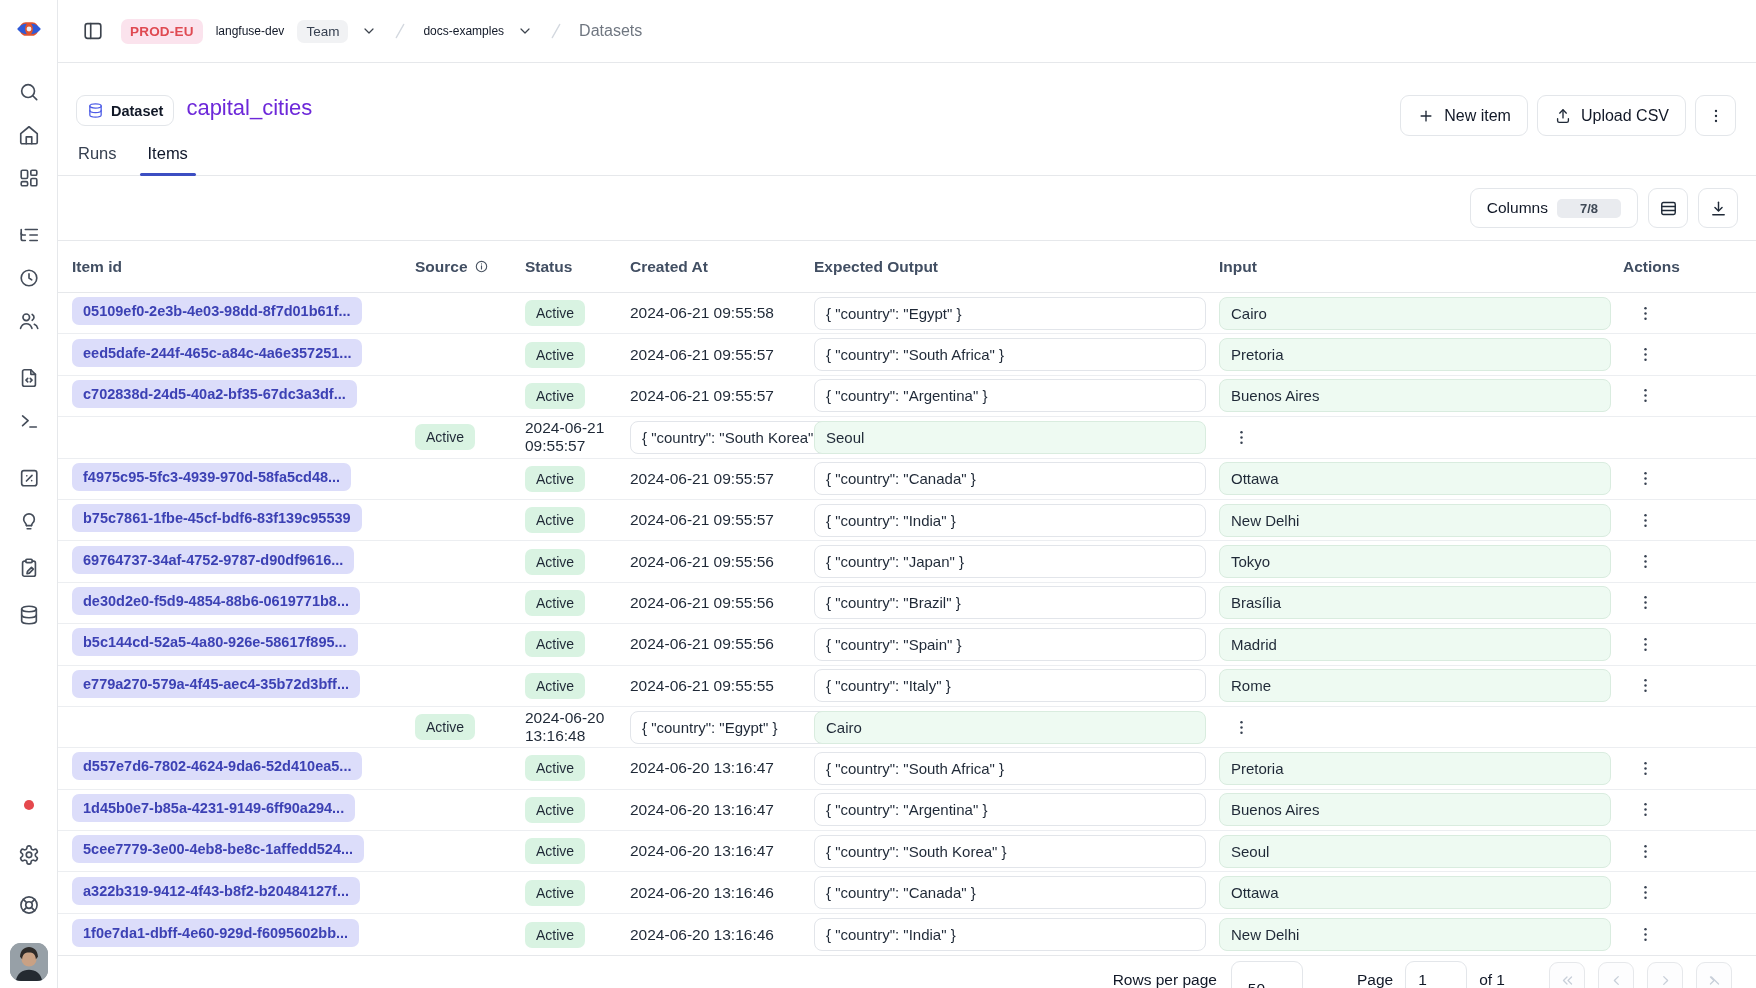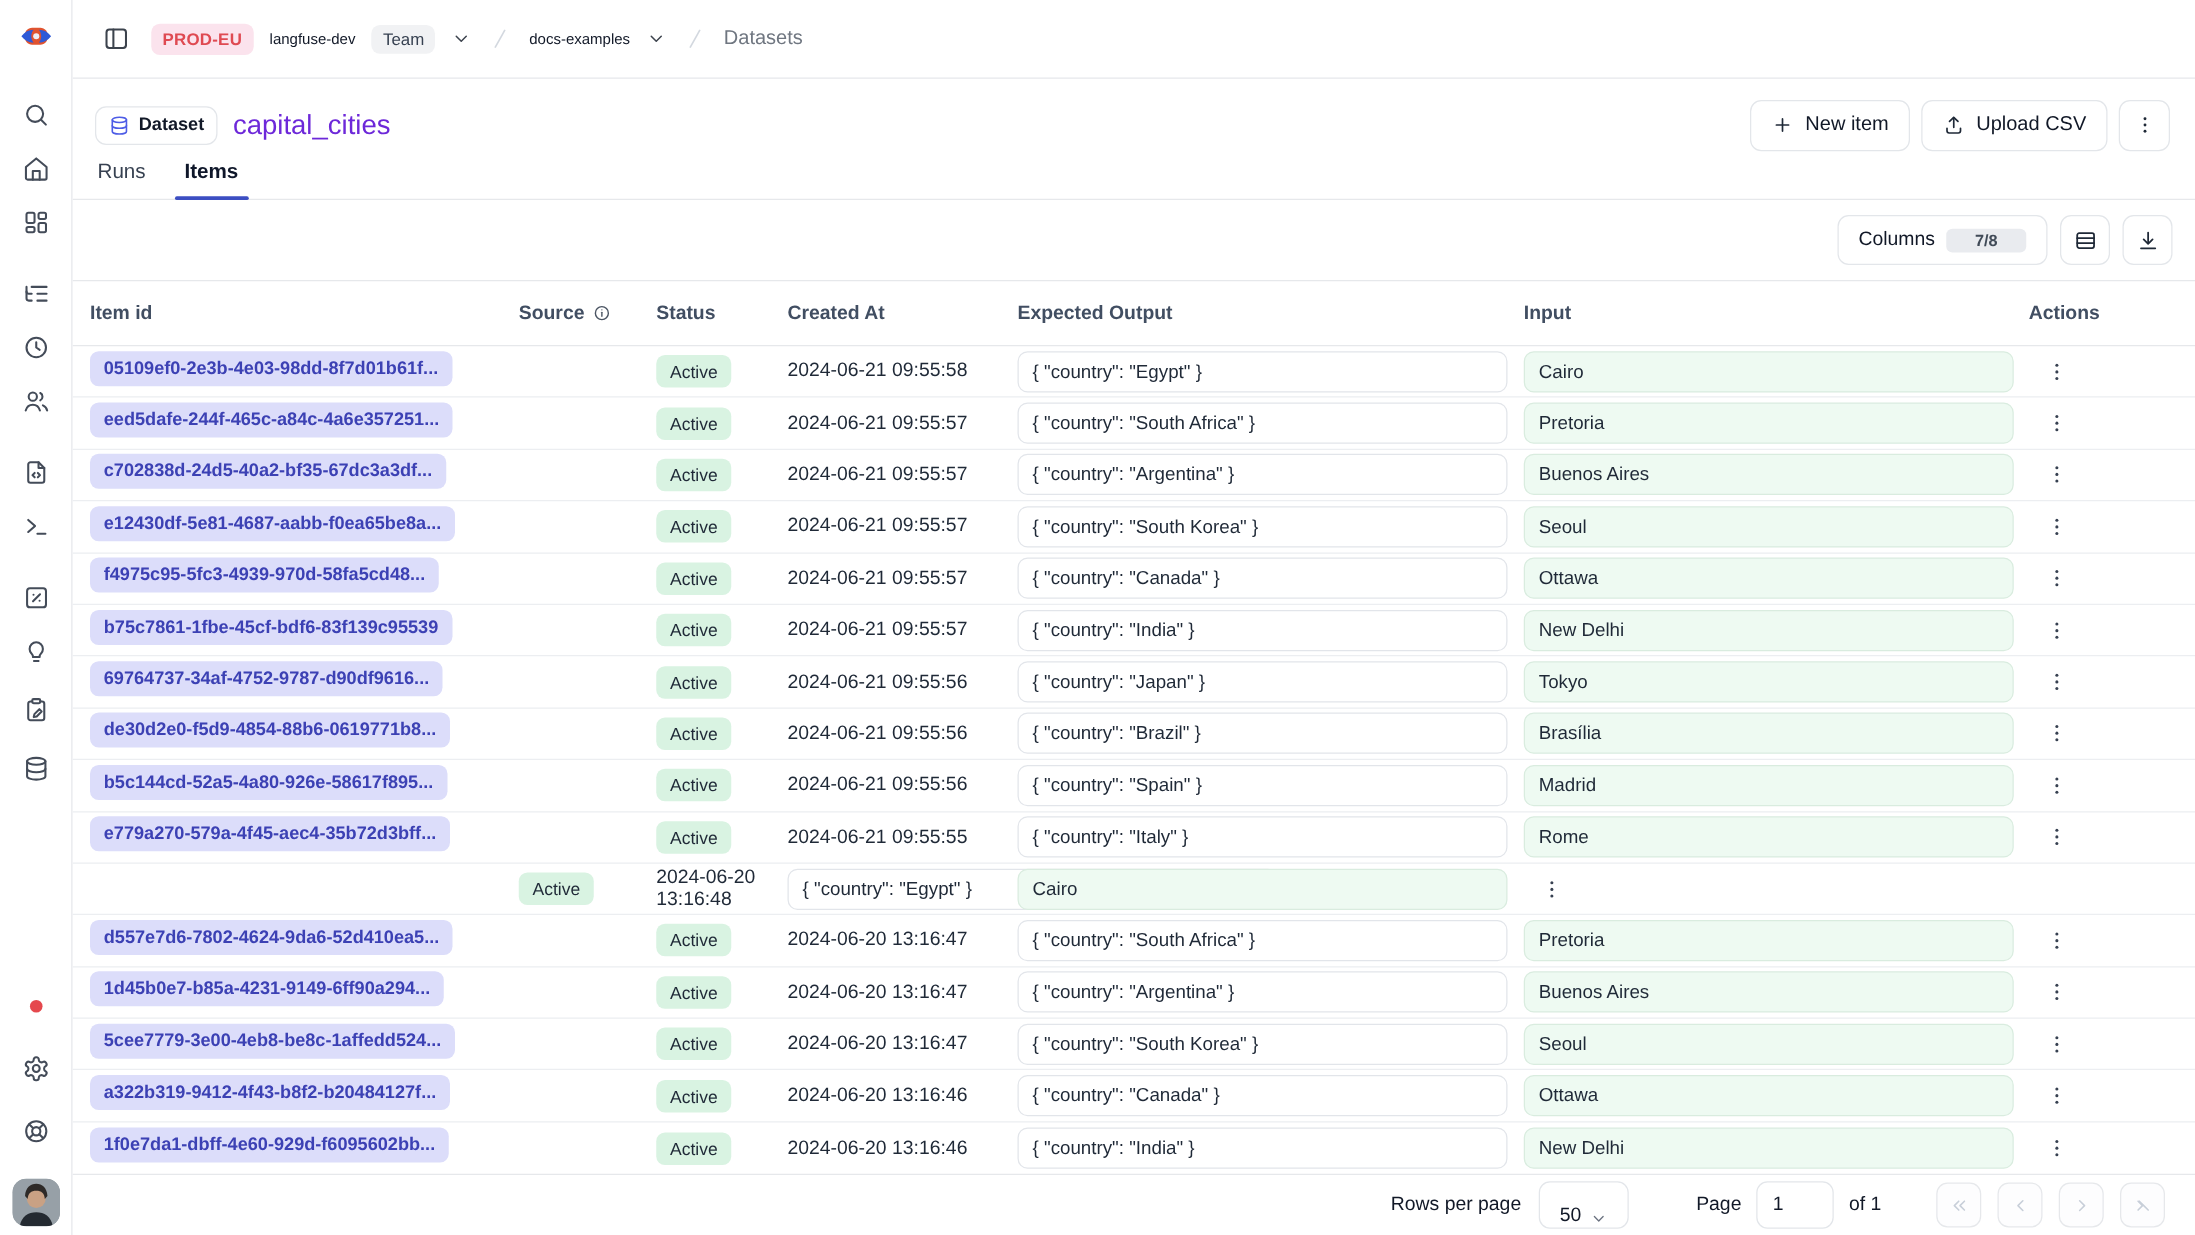--- a/index.html
+++ b/index.html
@@ -29,38 +29,38 @@
   .env-badge { background:var(--env_badge_bg,#fbe3ed); color:var(--env_badge_text,#df4a52);
     font-size:13.5px; font-weight:600; padding:5px 9px; border-radius:7px; letter-spacing:.2px; }
   .crumb-name { font-size:12px; font-weight:400; color:#111827; cursor:pointer; }
   .type-chip { background:#f1f2f4; color:#374151; font-size:13.5px; font-weight:500;
     padding:4px 9px; border-radius:7px; }
   .chev { width:16px; height:16px; color:#3c434d; cursor:pointer; }
   .slash { width:20px; height:20px; color:#d3d8df; }
   .crumb-muted { font-size:16px; font-weight:500; color:#6f7680; cursor:pointer; }
 
   
-  .pagehead { display:flex; align-items:center; margin:16px 20px 0 18px; height:42px; }
+  .pagehead { display:flex; align-items:flex-start; margin:32px 20px 0 18px; height:42px; }
   .entity-chip { display:flex; align-items:center; gap:7px; border:1px solid #e3e6ea; border-radius:9px;
     padding:6px 10px; background:#fff; }
   .entity-chip .icon { width:17px; height:17px; color:#4d5ce6; }
   .entity-chip span.lbl { font-size:14.5px; font-weight:700; color:#111827; }
   .page-title { font-size:22px; font-weight:400; margin-left:12px; color:#6d28d9; }
   .head-actions { margin-left:auto; display:flex; gap:9px; align-items:center; }
   .btn { display:flex; align-items:center; gap:9px; height:41px; padding:0 16px; background:#fff;
     border:1px solid #e3e6ea; border-radius:9px; font-size:16px; font-weight:500; color:#111827;
     cursor:pointer; font-family:inherit; }
   .btn .icon { width:18px; height:18px; color:#1f2937; }
   .btn.square { width:41px; padding:0; justify-content:center; }
 
   
   .tabs { margin-top:7px; padding:0 18px; border-bottom:1px solid #e6e8eb; display:flex; gap:27px; }
   .tab { font-size:16.5px; padding:0 2px 12px 2px; color:#374151; font-weight:500; cursor:pointer;
     border:none; background:transparent; font-family:inherit; position:relative; }
-  .tab.active { color:#0f172a; font-weight:700;text-align:right; }
+  .tab.active { color:#0f172a; font-weight:400;text-align:right; }
   .tab.active::after { content:""; position:absolute; left:-6px; right:-6px; bottom:-1px; height:3.5px;
     background:var(--accent_tab,#3c4ec2); border-radius:2px; }
 
   
   .toolbar { display:flex; justify-content:flex-end; align-items:center; gap:10px; padding:12px 18px; }
   .btn.sm { height:40px; font-size:15.5px; }
   .count-badge { background:#e9ebef; color:#404a57; font-size:13px; font-weight:600;
     border-radius:5px; padding:2px 23px; }
   .btn.icon40 { width:40px; height:40px; padding:0; justify-content:center; }
   .btn.icon40 .icon { width:19px; height:19px; }
@@ -474,21 +474,20 @@
                 <svg viewBox="0 0 24 24" fill="currentColor">
                   <circle cx="12" cy="5.3" r="1.55"></circle>
                   <circle cx="12" cy="12" r="1.55"></circle>
                   <circle cx="12" cy="18.7" r="1.55"></circle>
                 </svg>
               </span>
             </button>
           </div>
         </div>
         <div class="tr body">
-          <div><span class="id-pill">e12430df-5e81-4687-aabb-f0ea65be8a...</span></div>
           <div><span></span></div>
           <div><span class="status-pill">Active</span></div>
           <div><span class="created">2024-06-21 09:55:57</span></div>
           <div>
             <div class="cellbox input">{ "country": "South Korea" }</div>
           </div>
           <div>
             <div class="cellbox expected">Seoul</div>
           </div>
           <div>

